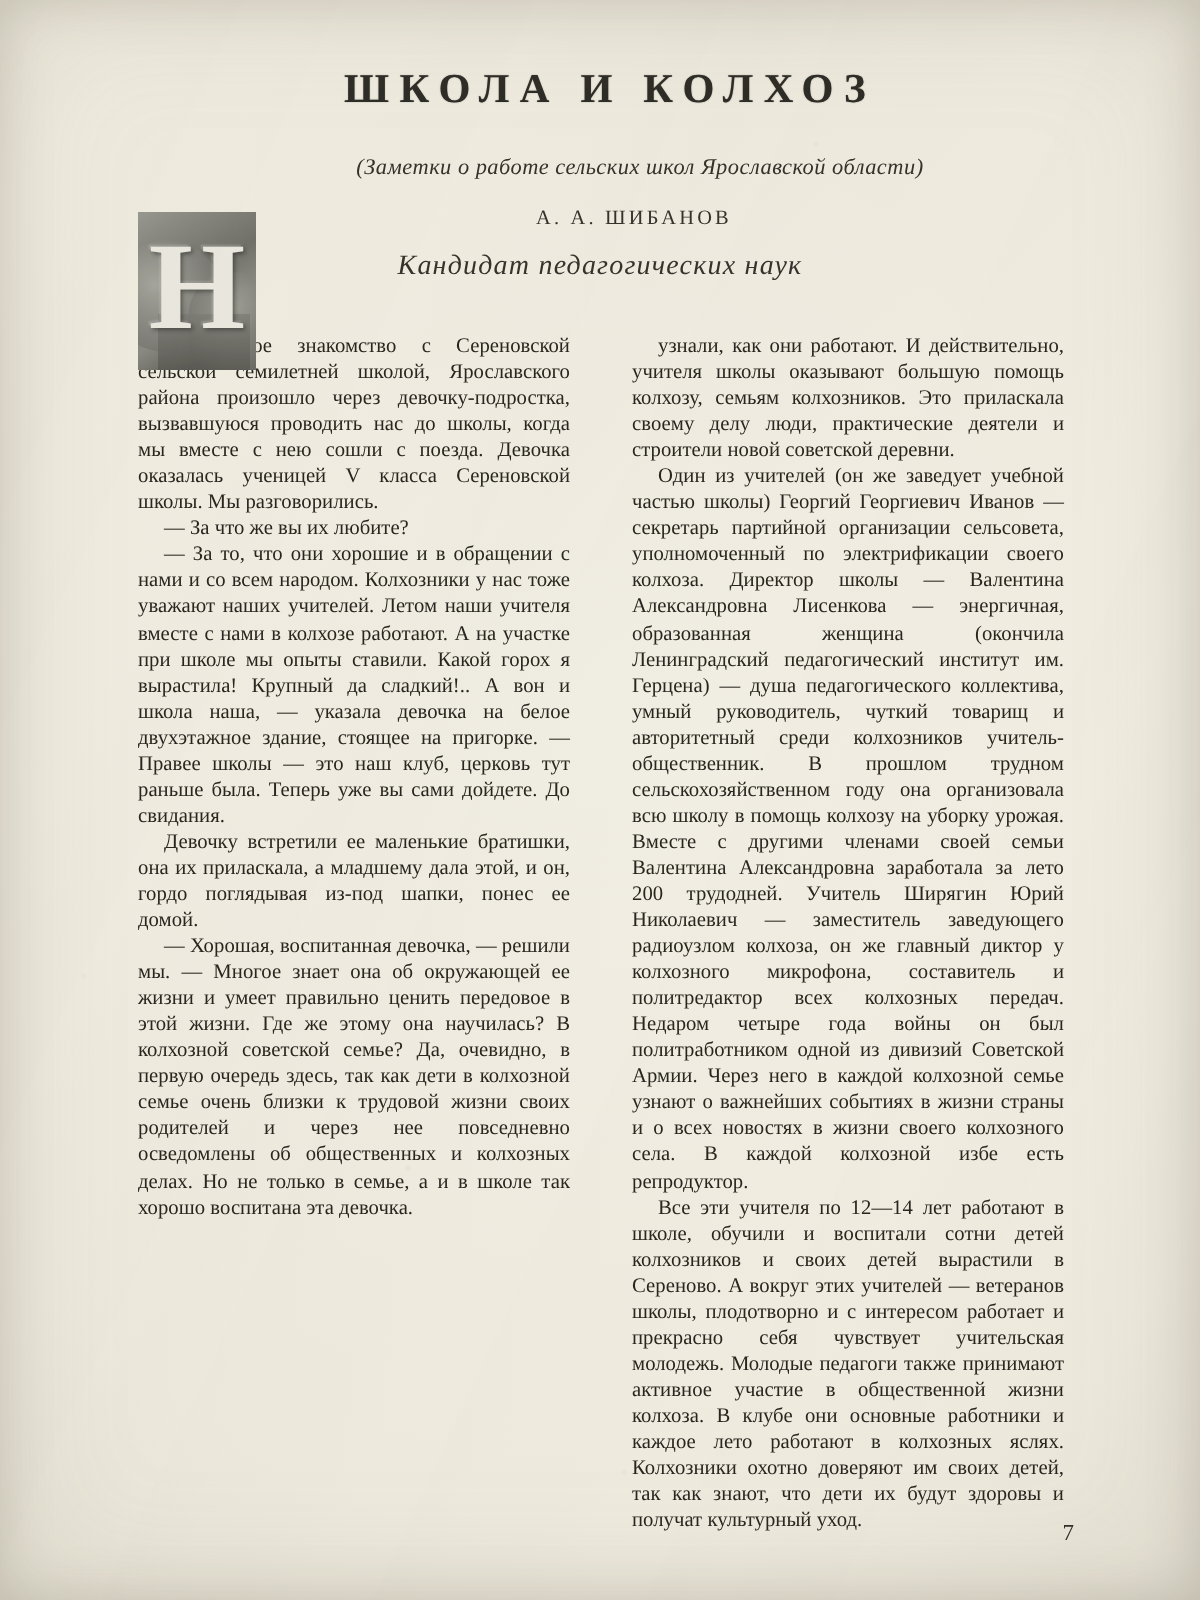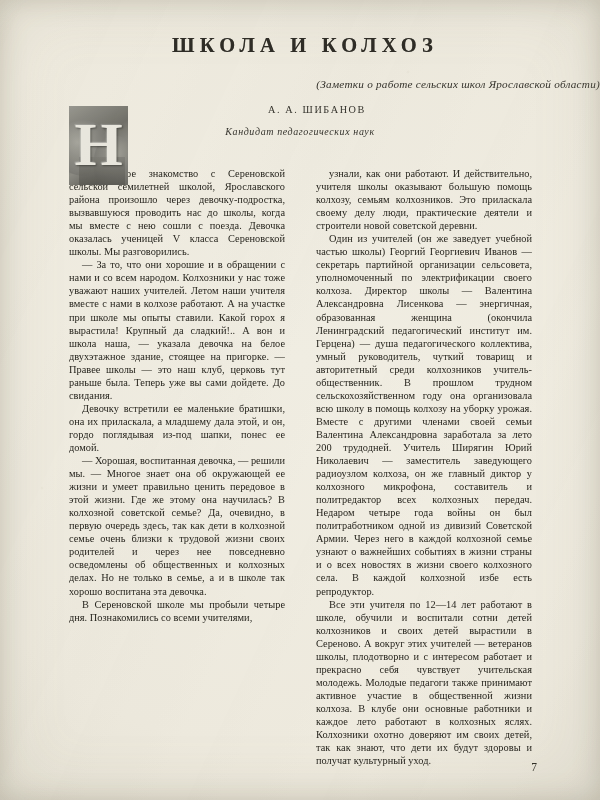--- a/index.html
+++ b/index.html
@@ -69,32 +69,31 @@
     padding-left: 10px;
     text-shadow: 0 0 .6px rgba(60,58,48,.55);
   }
   #subtitle {
     margin: 21px 0 0 0;
     font-size: 11.2px;
     font-style: italic;
     color: #34322b;
     letter-spacing: .25px;
     padding-left: 40px;
-    text-align: right;
   }
   #author {
     margin: 14px 12px 0 0;
     font-size: 10.2px;
     color: #35332c;
     letter-spacing: 1.6px;
     padding-left: 46px;
   }
   #author-degree {
     margin: 11px 0 0 0;
-    font-size: 10px;
+    font-size: 14px;
     font-style: italic;
     color: #35332c;
     letter-spacing: .6px;
   }
 
   
   #dropcap {
     position: absolute;
     left: 69px;
     top: 106px;
@@ -217,24 +216,24 @@
   <div id="dropcap">
     <span class="ph1"></span>
     <span class="ph2"></span>
     <span class="ph3"></span>
     <span class="letter">Н</span>
   </div>
 
   <div id="cols">
     <div class="col" id="col-left">
         <p class="leadin"><span style="float: left; width: 0px; height: 0px;"></span>АШЕ первое знакомство с Сереновской сельской семилетней школой, Ярославского района произошло через девочку-подростка, вызвавшуюся проводить нас до школы, когда мы вместе с нею сошли с поезда. Девочка оказалась ученицей V класса Сереновской школы. Мы разговорились.</p>
+        <p>— За что же вы их любите?</p>
         <p>— За то, что они хорошие и в обращении с нами и со всем народом. Колхозники у нас тоже уважают наших учителей. Летом наши учителя вместе с нами в колхозе работают. А на участке при школе мы опыты ставили. Какой горох я вырастила! Крупный да сладкий!.. А вон и школа наша, — указала девочка на белое двухэтажное здание, стоящее на пригорке. — Правее школы — это наш клуб, церковь тут раньше была. Теперь уже вы сами дойдете. До свидания.</p>
         <p>Девочку встретили ее маленькие братишки, она их приласкала, а младшему дала этой, и он, гордо поглядывая из-под шапки, понес ее домой.</p>
         <p>— Хорошая, воспитанная девочка, — решили мы. — Многое знает она об окружающей ее жизни и умеет правильно ценить передовое в этой жизни. Где же этому она научилась? В колхозной советской семье? Да, очевидно, в первую очередь здесь, так как дети в колхозной семье очень близки к трудовой жизни своих родителей и через нее повседневно осведомлены об общественных и колхозных делах. Но не только в семье, а и в школе так хорошо воспитана эта девочка.</p>
-        <p>В Сереновской школе мы пробыли четыре дня. Познакомились со всеми учителями,</p>
       </div>
     <div class="col" id="col-right">
         <p>узнали, как они работают. И действительно, учителя школы оказывают большую помощь колхозу, семьям колхозников. Это приласкала своему делу люди, практические деятели и строители новой советской деревни.</p>
         <p>Один из учителей (он же заведует учебной частью школы) Георгий Георгиевич Иванов — секретарь партийной организации сельсовета, уполномоченный по электрификации своего колхоза. Директор школы — Валентина Александровна Лисенкова — энергичная, образованная женщина (окончила Ленинградский педагогический институт им. Герцена) — душа педагогического коллектива, умный руководитель, чуткий товарищ и авторитетный среди колхозников учитель-общественник. В прошлом трудном сельскохозяйственном году она организовала всю школу в помощь колхозу на уборку урожая. Вместе с другими членами своей семьи Валентина Александровна заработала за лето 200 трудодней. Учитель Ширягин Юрий Николаевич — заместитель заведующего радиоузлом колхоза, он же главный диктор у колхозного микрофона, составитель и политредактор всех колхозных передач. Недаром четыре года войны он был политработником одной из дивизий Советской Армии. Через него в каждой колхозной семье узнают о важнейших событиях в жизни страны и о всех новостях в жизни своего колхозного села. В каждой колхозной избе есть репродуктор.</p>
         <p>Все эти учителя по 12—14 лет работают в школе, обучили и воспитали сотни детей колхозников и своих детей вырастили в Сереново. А вокруг этих учителей — ветеранов школы, плодотворно и с интересом работает и прекрасно себя чувствует учительская молодежь. Молодые педагоги также принимают активное участие в общественной жизни колхоза. В клубе они основные работники и каждое лето работают в колхозных яслях. Колхозники охотно доверяют им своих детей, так как знают, что дети их будут здоровы и получат культурный уход.</p>
       </div>
   </div>
 
   <div id="folio">7</div>
 

